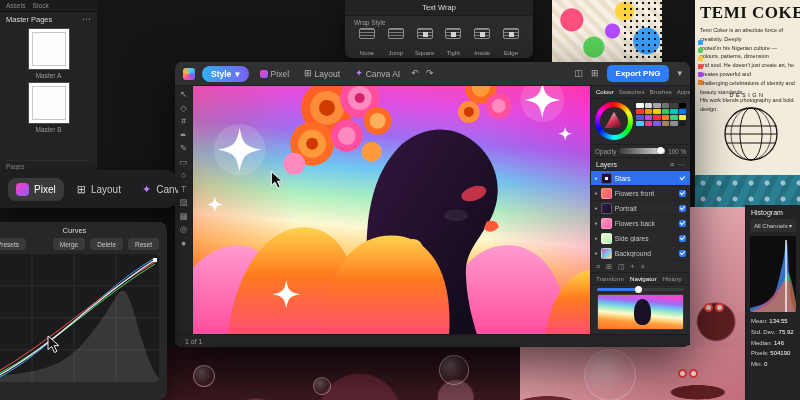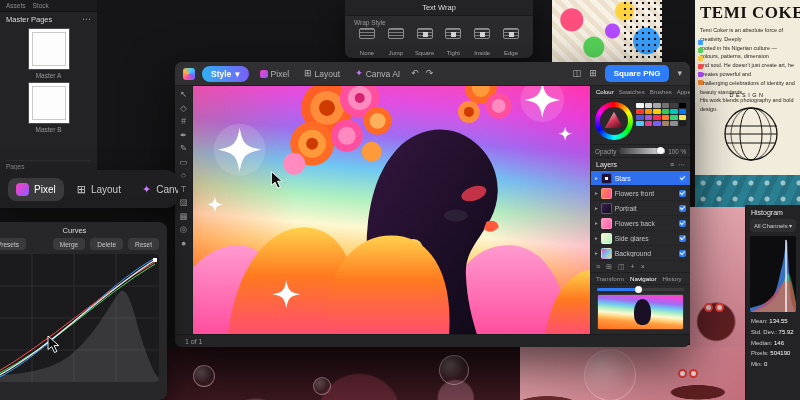--- a/index.html
+++ b/index.html
@@ -258,21 +258,21 @@
       </div>
       <div class="tb-item">
         <span class="ic ic-sparkle">✦</span>
         <span>Canva AI</span>
       </div>
       <span class="ic">↶</span>
       <span class="ic">↷</span>
       <div class="tb-right">
         <span class="ic">◫</span>
         <span class="ic">⊞</span>
-        <div class="export-btn">Square PNG</div>
+        <div class="export-btn">Export PNG</div>
         <span class="ic">▾</span>
       </div>
     </div>
 
     <div class="window-body">
 
       <div class="toolrail">
         <span>↖</span>
         <span>◇</span>
         <span>#</span>

